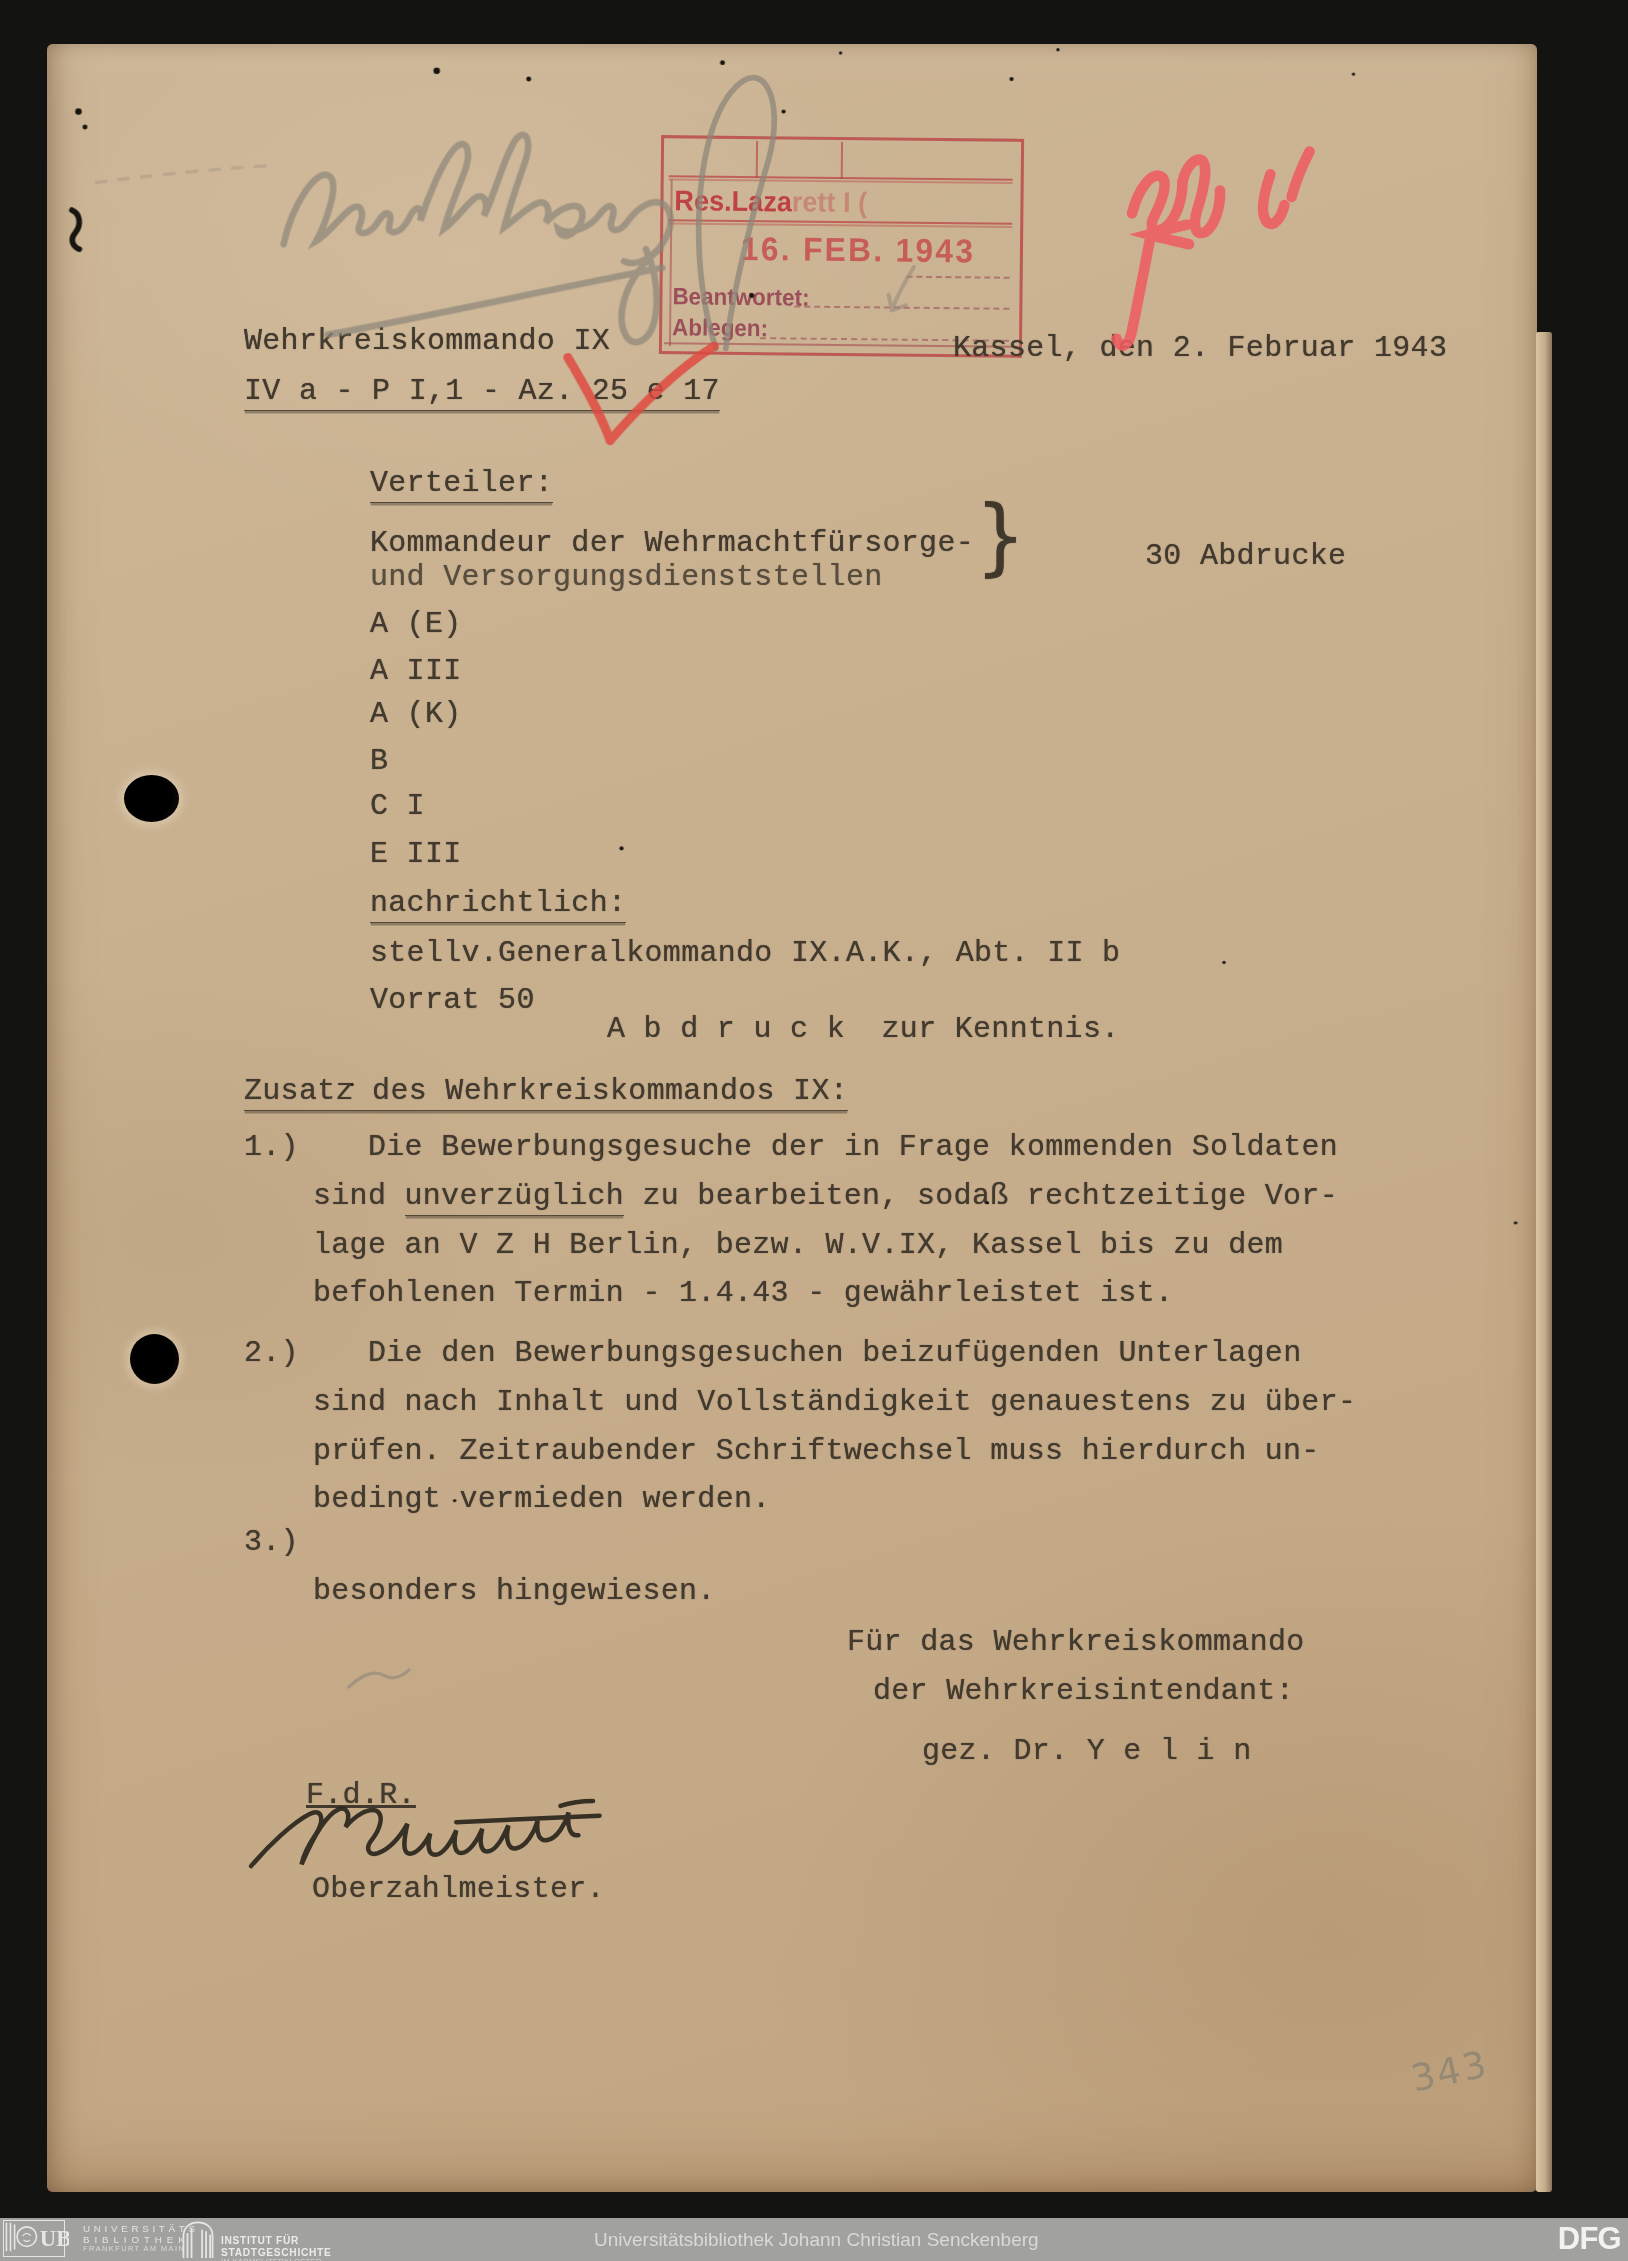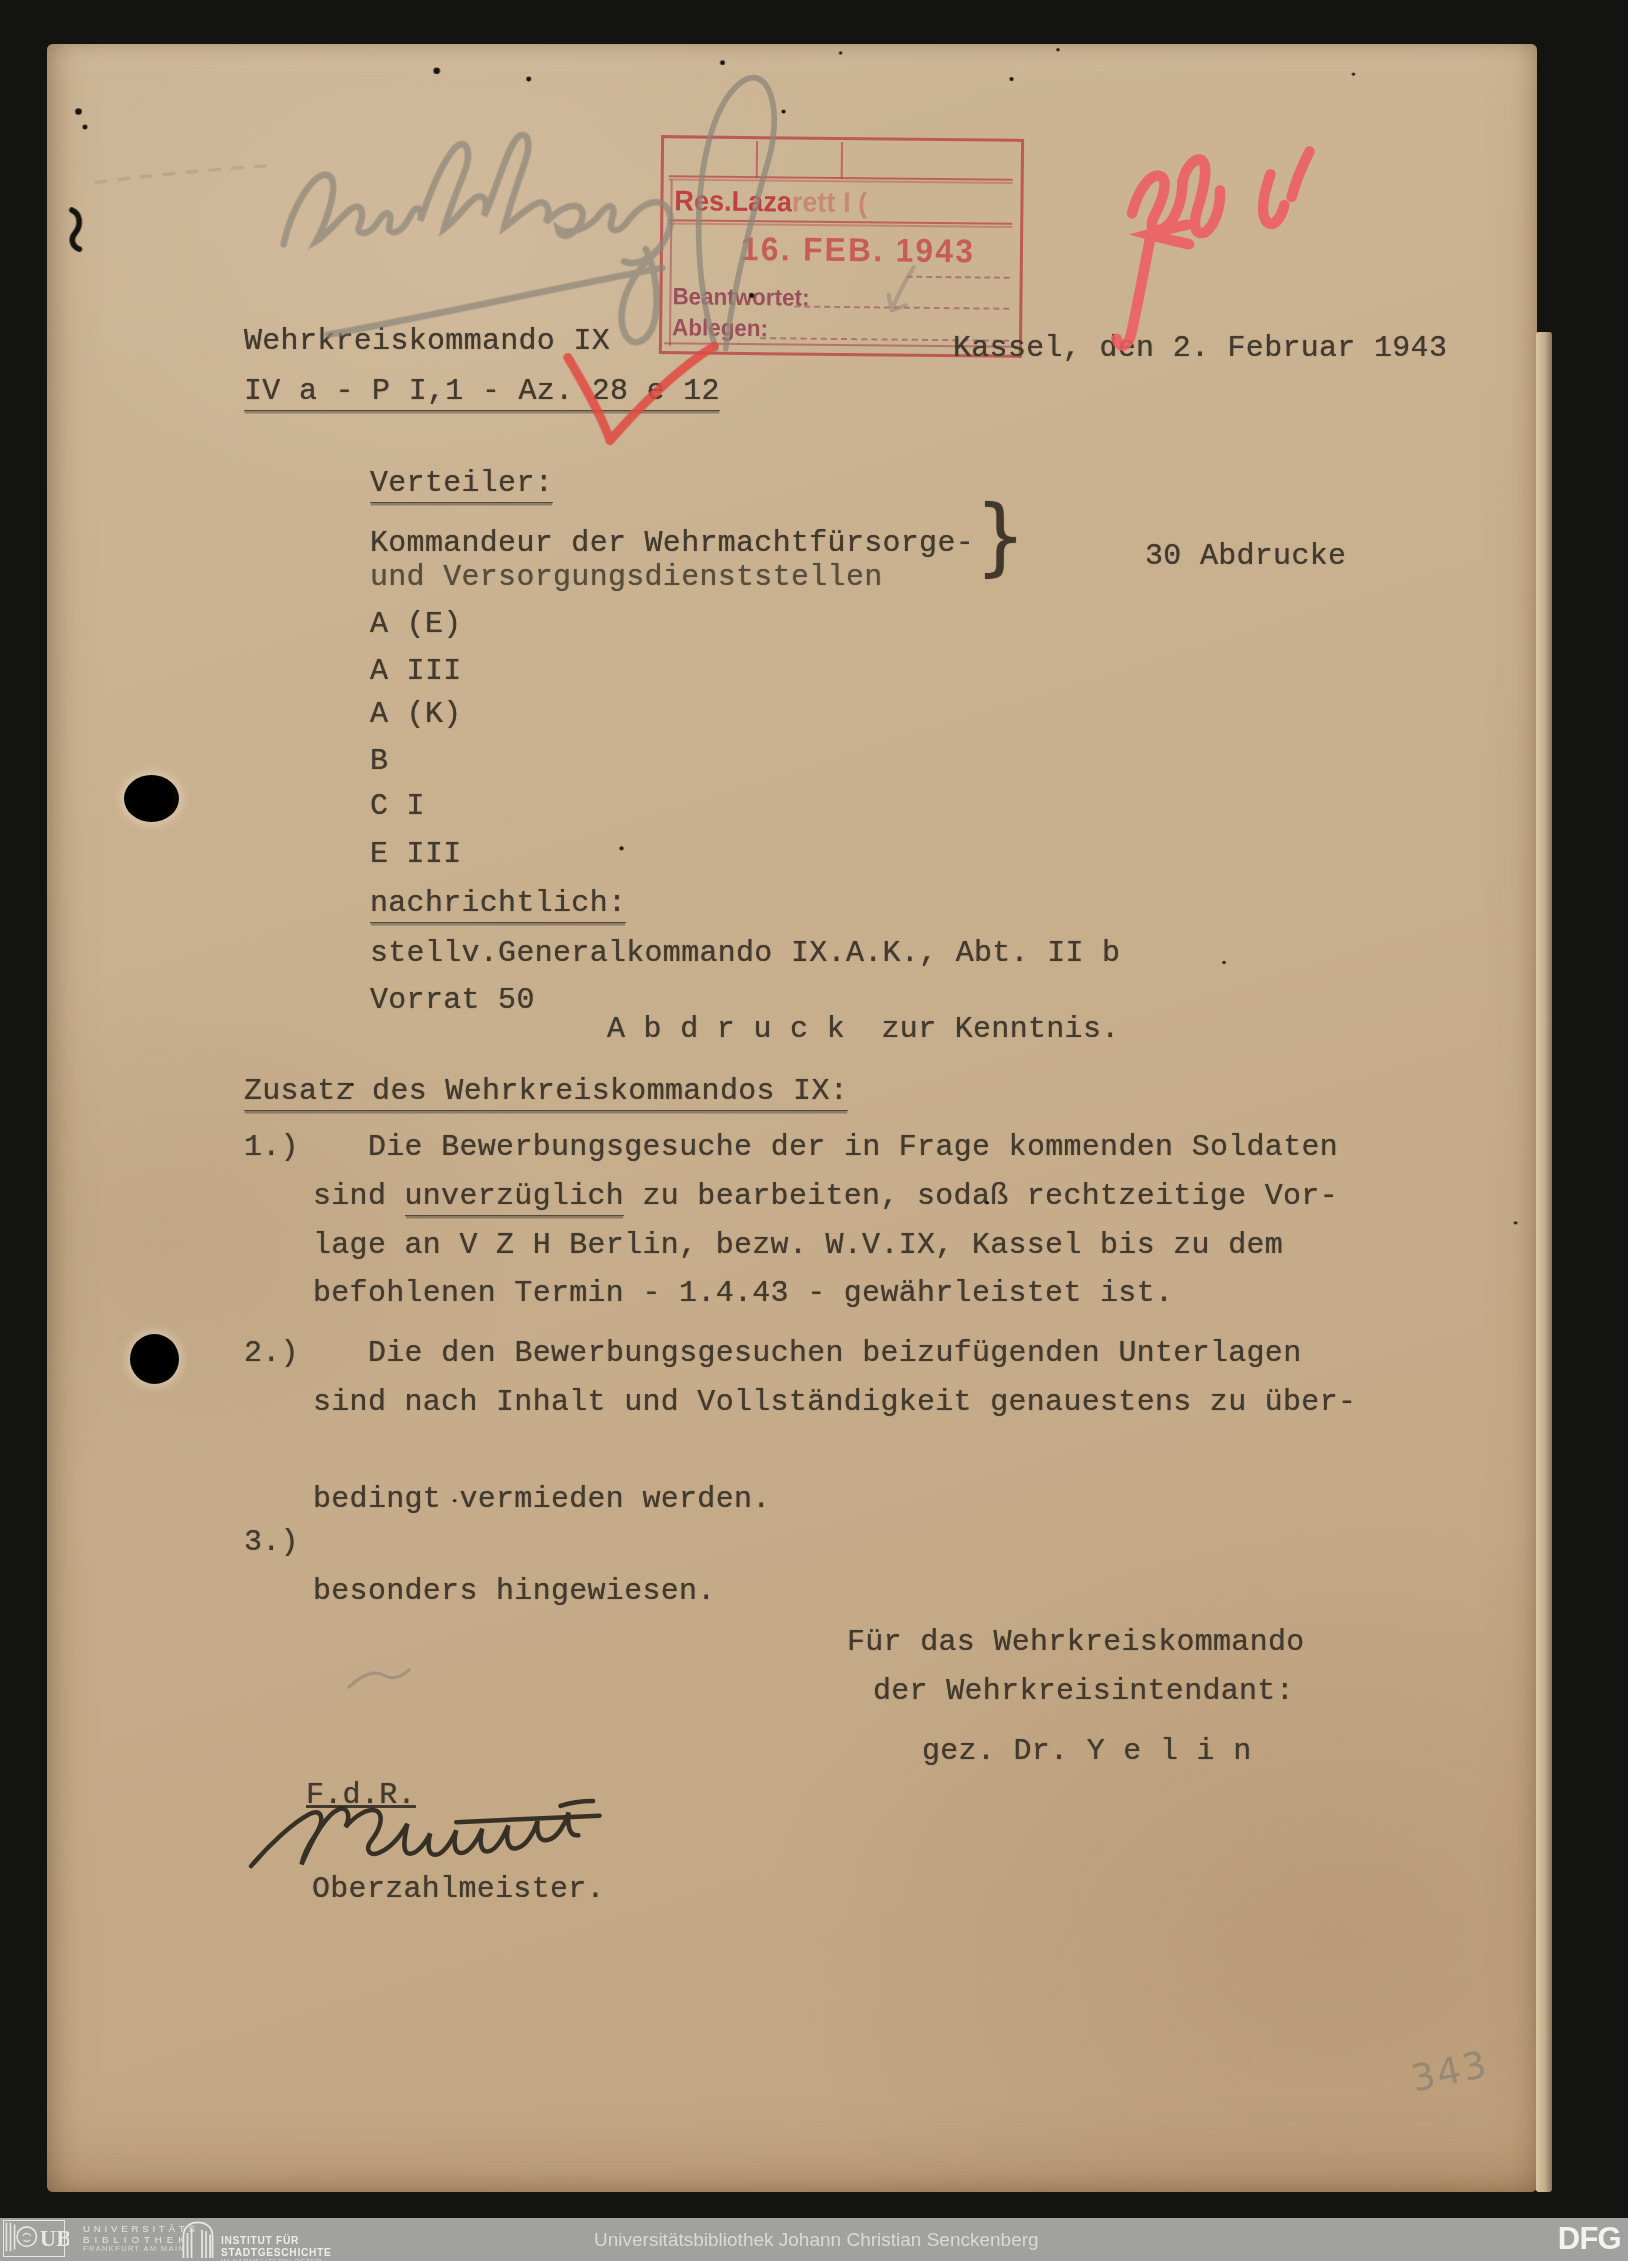--- a/index.html
+++ b/index.html
@@ -89,21 +89,21 @@
     <div class="stamp-date">16. FEB. 1943</div>
     <div class="stamp-dash" style="left:244px;top:135px;width:103px;"></div>
     <div class="stamp-field" style="left:9.8px;top:145px;">Beantwortet:</div>
     <div class="stamp-dash" style="left:132px;top:166px;width:215px;"></div>
     <div class="stamp-field" style="left:9.8px;top:176px;">Ablegen:</div>
     <div class="stamp-dash" style="left:98px;top:198px;width:249px;"></div>
     <div class="hl" style="left:1.6px;top:204px;width:350px;background:rgba(160,64,74,.55);box-shadow:none;"></div>
   </div>
 
   <span class="tw" style="left:244px;top:326px;">Wehrkreiskommando IX</span>
-  <span class="tw" style="left:244px;top:376px;"><span class="u">IV a - P I,1 - Az. 28 e 12</span></span>
+  <span class="tw" style="left:244px;top:376px;"><span class="u">IV a - P I,1 - Az. 25 e 17</span></span>
   <span class="tw" style="left:953px;top:333px;">Kassel, den 2. Februar 1943</span>
 
   <span class="tw" style="left:370px;top:468px;"><span class="u">Verteiler:</span></span>
   <span class="tw" style="left:370px;top:528px;">Kommandeur der Wehrmachtfürsorge-</span>
   <span class="tw faint" style="left:370px;top:562px;">und Versorgungsdienststellen</span>
   <span class="tw brace" style="left:975px;top:495px;">}</span>
   <span class="tw" style="left:1145px;top:541px;">30 Abdrucke</span>
   <span class="tw" style="left:370px;top:609px;">A (E)</span>
   <span class="tw" style="left:370px;top:656px;">A III</span>
   <span class="tw" style="left:370px;top:699px;">A (K)</span>
@@ -119,20 +119,21 @@
 
   <span class="tw" style="left:244px;top:1132px;">1.)</span>
   <span class="tw" style="left:368px;top:1132px;">Die Bewerbungsgesuche der in Frage kommenden Soldaten</span>
   <span class="tw" style="left:313px;top:1181px;"><span>sind </span><span class="u">unverzüglich</span><span> zu bearbeiten, sodaß rechtzeitige Vor-</span></span>
   <span class="tw" style="left:313px;top:1230px;">lage an V Z H Berlin, bezw. W.V.IX, Kassel bis zu dem</span>
   <span class="tw" style="left:313px;top:1278px;">befohlenen Termin - 1.4.43 - gewährleistet ist.</span>
 
   <span class="tw" style="left:244px;top:1338px;">2.)</span>
   <span class="tw" style="left:368px;top:1338px;">Die den Bewerbungsgesuchen beizufügenden Unterlagen</span>
   <span class="tw" style="left:313px;top:1387px;">sind nach Inhalt und Vollständigkeit genauestens zu über-</span>
+  <span class="tw" style="left:313px;top:1436px;">prüfen. Zeitraubender Schriftwechsel muss hierdurch un-</span>
   <span class="tw" style="left:313px;top:1484px;">bedingt vermieden werden.</span>
 
   <span class="tw" style="left:244px;top:1527px;">3.)</span>
   <span class="tw" style="left:313px;top:1576px;">besonders hingewiesen.</span>
 
   <span class="tw" style="left:847px;top:1627px;">Für das Wehrkreiskommando</span>
   <span class="tw" style="left:873px;top:1676px;">der Wehrkreisintendant:</span>
   <span class="tw" style="left:922px;top:1736px;">gez. Dr. Y e l i n</span>
   <span class="tw" style="left:306px;top:1780px;text-decoration:underline;">F.d.R.</span>
   <span class="tw" style="left:312px;top:1874px;">Oberzahlmeister.</span>

